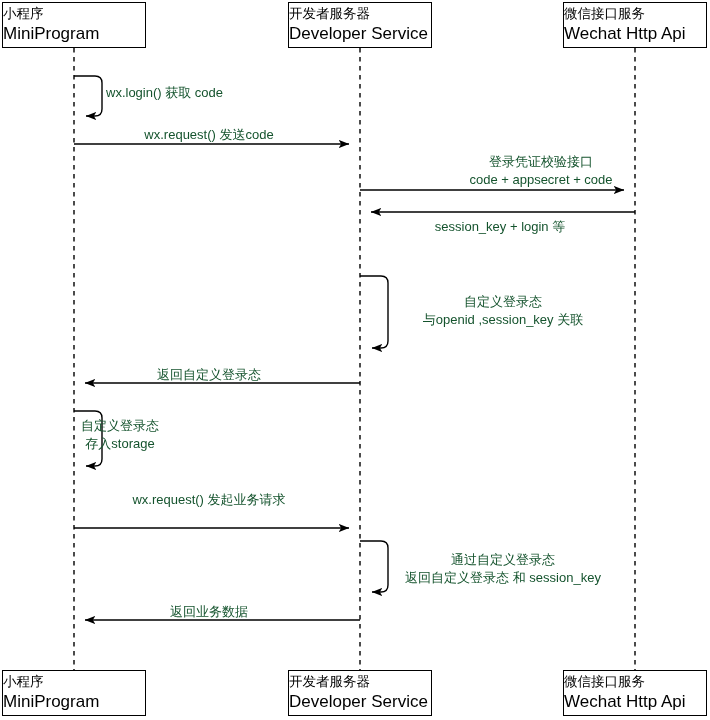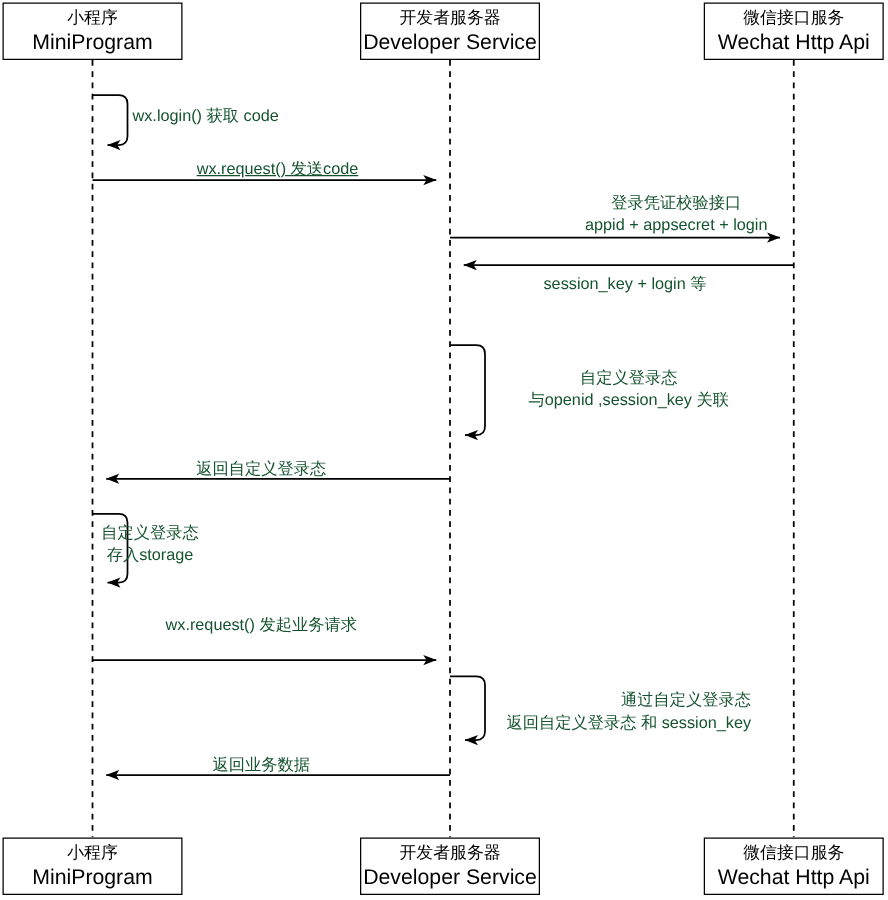--- a/index.html
+++ b/index.html
@@ -28,21 +28,20 @@
     height: 720px;
     overflow: visible;
   }
   .actor-box {
     position: absolute;
     box-sizing: border-box;
     border: 1.4px solid #000000;
     background: #ffffff;
     display: flex;
     flex-direction: column;
-    align-items: center;
     justify-content: center;
     line-height: 1.28;
   }
   .actor-line-cn {
     font-size: 13.5px;
     white-space: nowrap;
   }
   .actor-line-en {
     font-size: 17px;
     white-space: nowrap;
@@ -134,27 +133,27 @@
 
   <div class="actor-box" style="left:563px; top:670px; width:144px; height:46px;">
     <span class="actor-line-cn">微信接口服务</span>
     <span class="actor-line-en">Wechat Http Api</span>
   </div>
 
   <div class="msg-label left" style="left:106px; top:84px;">
     <div>wx.login() 获取 code</div>
   </div>
 
-  <div class="msg-label center" style="left:222px; top:126px;text-decoration:underline;">
+  <div class="msg-label center" style="left:209px; top:126px;">
     <div>wx.request() 发送code</div>
   </div>
 
   <div class="msg-label center" style="left:500px; top:153px;margin-left:41px;">
     <div>登录凭证校验接口</div>
-    <div>appid + appsecret + login</div>
+    <div>code + appsecret + code</div>
   </div>
 
   <div class="msg-label center" style="left:500px; top:218px;">
     <div>session_key + login 等</div>
   </div>
 
   <div class="msg-label center" style="left:503px; top:293px;">
     <div>自定义登录态</div>
     <div>与openid ,session_key 关联</div>
   </div>
@@ -165,21 +164,21 @@
 
   <div class="msg-label center" style="left:120px; top:417px;">
     <div>自定义登录态</div>
     <div>存入storage</div>
   </div>
 
   <div class="msg-label center" style="left:209px; top:491px;">
     <div>wx.request() 发起业务请求</div>
   </div>
 
-  <div class="msg-label center" style="left:503px; top:551px;text-align:right;">
+  <div class="msg-label center" style="left:503px; top:551px;">
     <div>通过自定义登录态</div>
     <div>返回自定义登录态 和 session_key</div>
   </div>
 
   <div class="msg-label center" style="left:209px; top:603px;">
     <div>返回业务数据</div>
   </div>
 
 </div>
 

